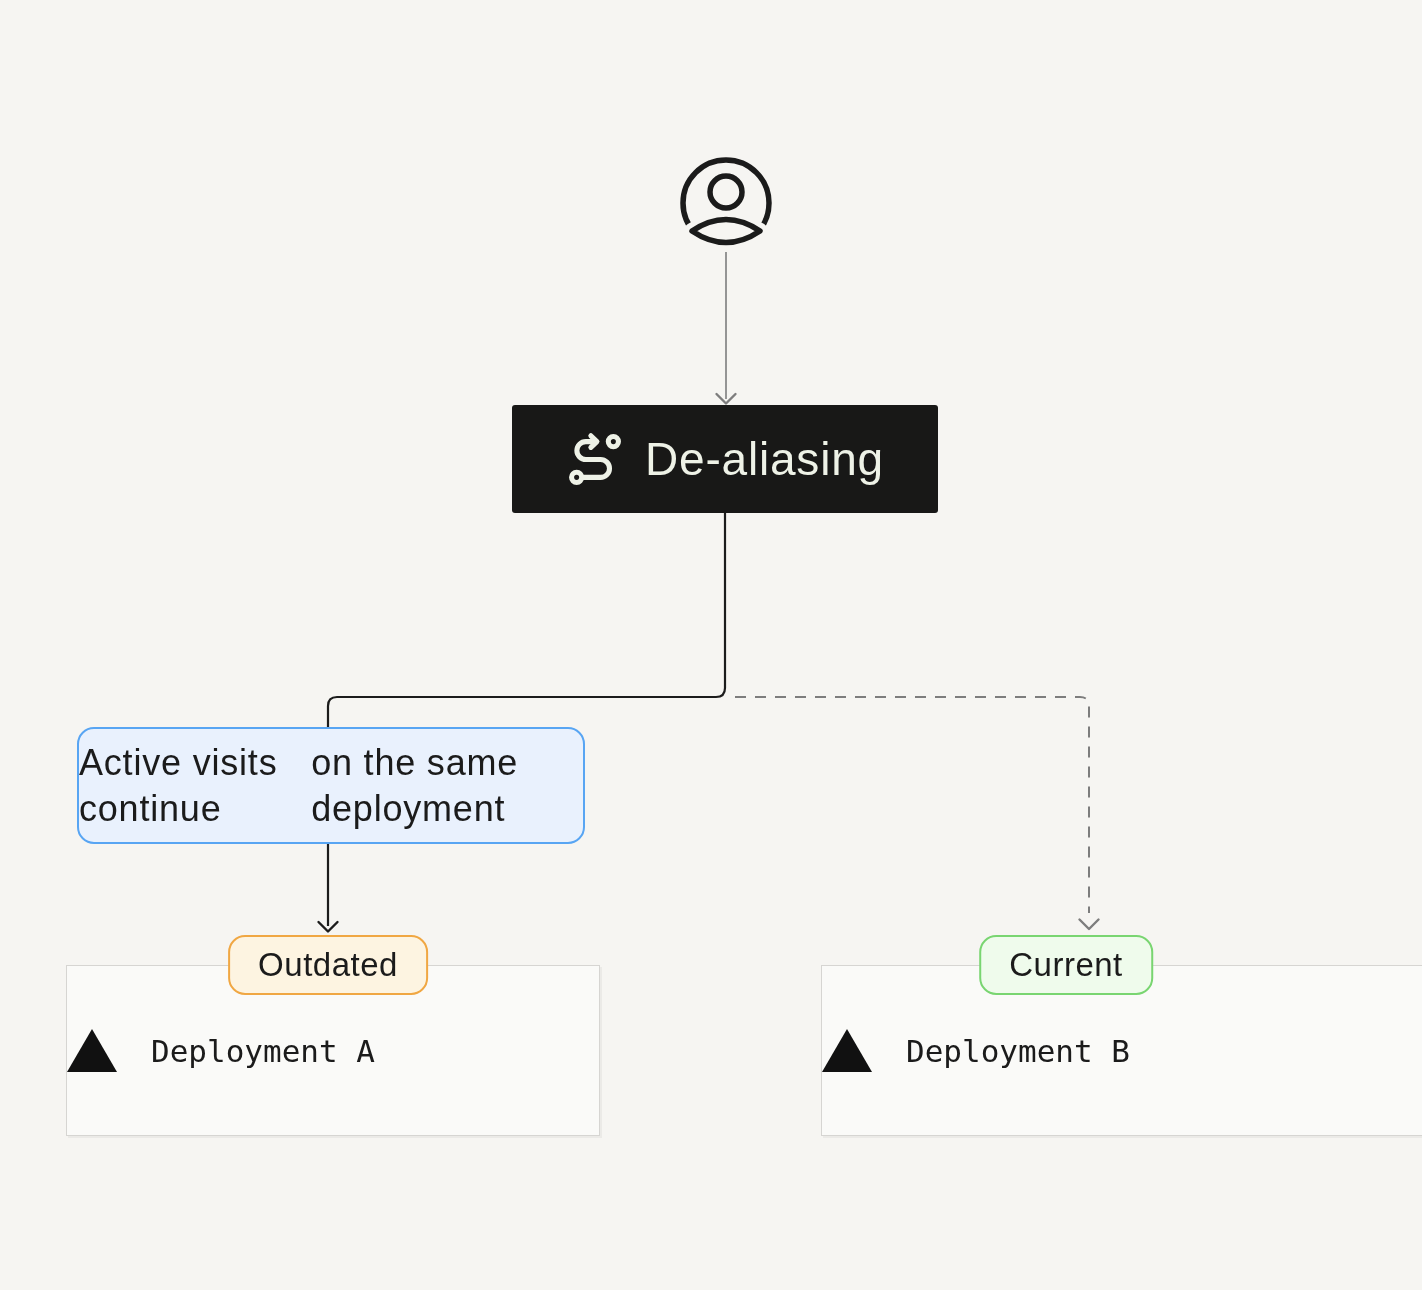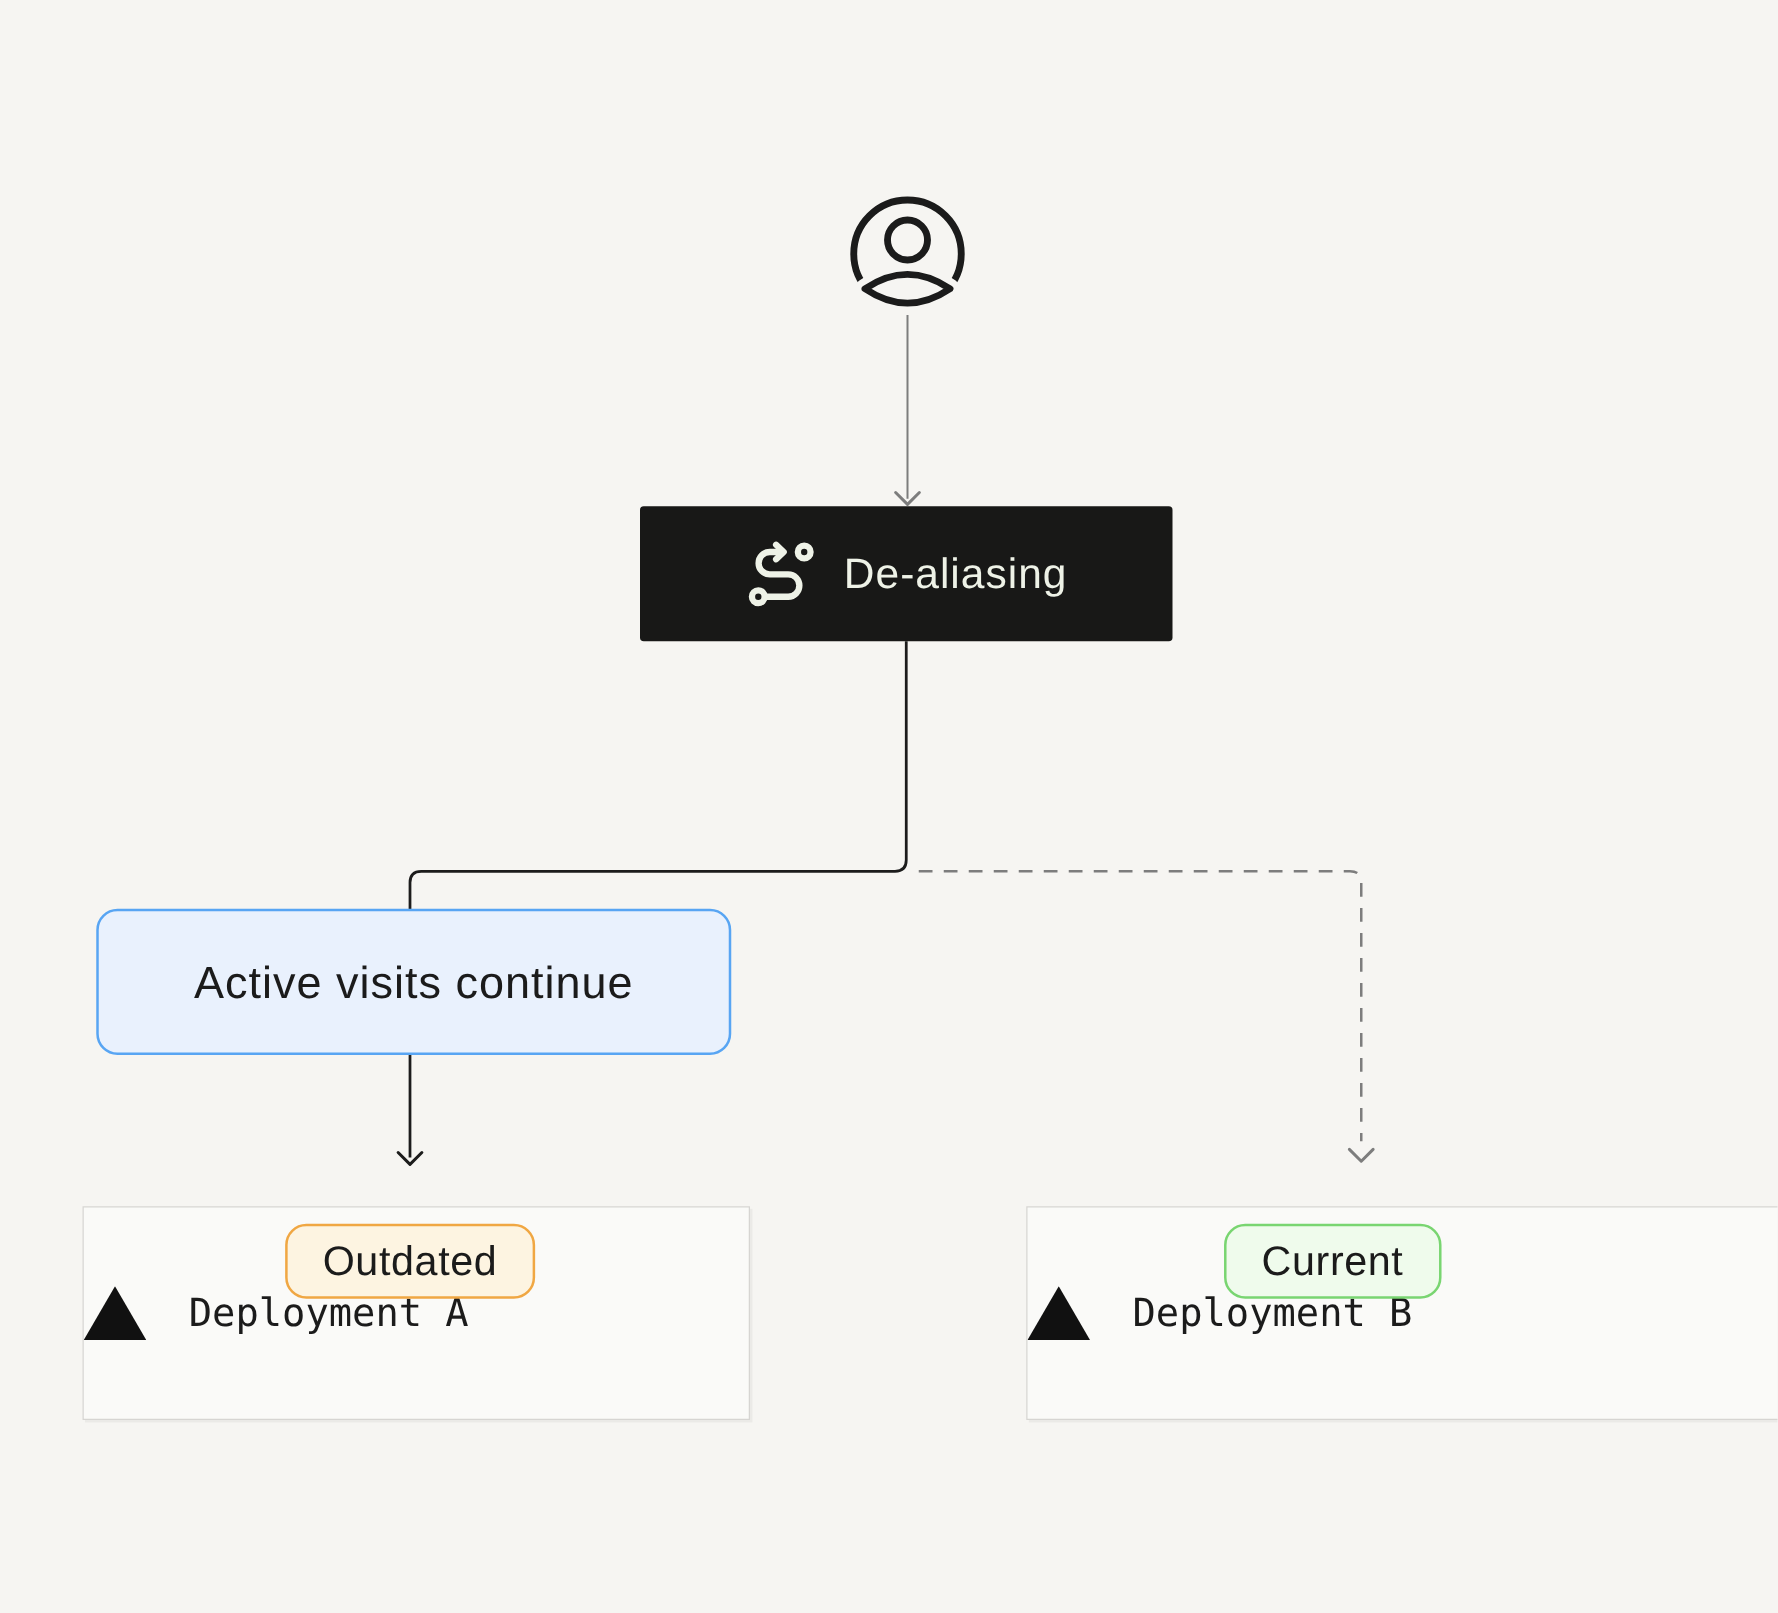--- a/index.html
+++ b/index.html
@@ -33,35 +33,35 @@
   .edge-dash{stroke:var(--color-dashed_line);stroke-width:2;fill:none;stroke-dasharray:11 9;}
 
   .user-icon-wrap{position:absolute;left:678px;top:155px;width:96px;height:96px;z-index:2;}
 
   .dealias-box{
     position:absolute;left:512px;top:405px;width:426px;height:108px;
     background:var(--color-node_bg);border-radius:3px;z-index:2;
     display:flex;align-items:center;justify-content:center;gap:21px;
   }
   .dealias-label{
-    color:var(--color-node_text);font-size:34px;font-weight:500;letter-spacing:0.8px;
+    color:var(--color-node_text);font-size:46px;font-weight:500;letter-spacing:0.8px;
   }
 
   .note-box{
     position:absolute;left:77px;top:727px;width:508px;height:117px;box-sizing:border-box;
     background:var(--color-note_bg);border:2.5px solid var(--color-note_border);
     border-radius:17px;z-index:2;
     display:flex;align-items:center;justify-content:center;
     font-size:36px;line-height:46px;letter-spacing:0.8px;color:var(--color-text);
   }
 
   .badge{
     position:absolute;top:935px;height:60px;box-sizing:border-box;padding:0 28px;
     border-radius:17px;display:inline-flex;align-items:center;justify-content:center;
-    font-size:33px;letter-spacing:0.5px;color:var(--color-text);z-index:3;white-space:nowrap;margin-top:44px;
+    font-size:33px;letter-spacing:0.5px;color:var(--color-text);z-index:3;white-space:nowrap;
   }
   .badge-outdated{
     left:328px;transform:translateX(-50%);
     background:var(--color-outdated_bg);border:2.5px solid var(--color-outdated_border);
   }
   .badge-current{
     left:1066px;transform:translateX(-50%);
     background:var(--color-current_bg);border:2.5px solid var(--color-current_border);
   }
 
@@ -108,20 +108,21 @@
     <circle cx="4.4" cy="19.6" r="2.1"></circle>
     <path d="M6.9 19.6 H14.3 a3.7 3.7 0 0 0 0 -7.4 H8.2 a3.7 3.7 0 0 1 0 -7.4 H12.4"></path>
     <path d="M10.3 2.4 L12.8 4.8 L10.3 7.2"></path>
     <circle cx="19.6" cy="4.8" r="2.1"></circle>
   </svg>
   <span class="dealias-label">De-aliasing</span>
 </div>
 
 <div class="note-box">
   <span>Active visits continue</span>
+  <span>on the same deployment</span>
 </div>
 
 <div class="badge badge-outdated">Outdated</div>
 <div class="badge badge-current">Current</div>
 
 <div class="deploy-box deploy-box-a">
   <svg class="triangle-icon" width="50" height="43" viewBox="0 0 50 43">
     <path d="M25 0 L50 43 L0 43 Z" fill="#111111"></path>
   </svg>
   <span class="deploy-label">Deployment A</span>

